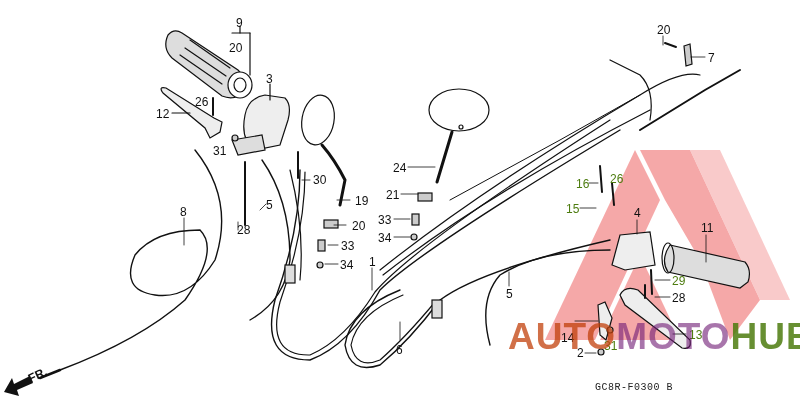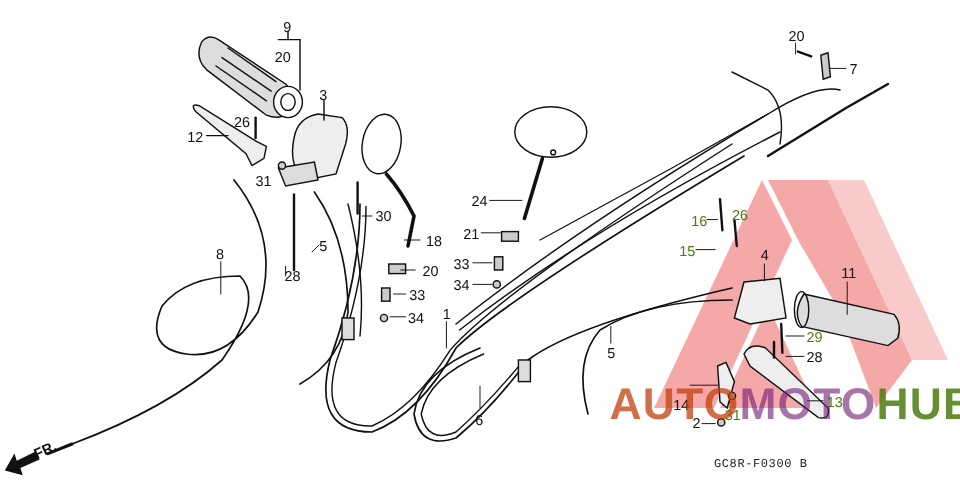--- a/index.html
+++ b/index.html
@@ -159,21 +159,21 @@
 
 <div>
   <span class="lbl" style="left:236px;top:17px">9</span>
   <span class="lbl" style="left:229px;top:42px">20</span>
   <span class="lbl" style="left:266px;top:73px">3</span>
   <span class="lbl" style="left:195px;top:96px">26</span>
   <span class="lbl" style="left:156px;top:108px">12</span>
   <span class="lbl" style="left:213px;top:145px">31</span>
   <span class="lbl" style="left:313px;top:174px">30</span>
   <span class="lbl" style="left:266px;top:199px">5</span>
-  <span class="lbl" style="left:355px;top:195px">18</span>
+  <span class="lbl" style="left:355px;top:195px">19</span>
   <span class="lbl" style="left:180px;top:206px">8</span>
   <span class="lbl" style="left:237px;top:224px">28</span>
   <span class="lbl" style="left:352px;top:220px">20</span>
   <span class="lbl" style="left:341px;top:240px">33</span>
   <span class="lbl" style="left:340px;top:259px">34</span>
   <span class="lbl" style="left:393px;top:162px">24</span>
   <span class="lbl" style="left:386px;top:189px">21</span>
   <span class="lbl" style="left:378px;top:214px">33</span>
   <span class="lbl" style="left:378px;top:232px">34</span>
   <span class="lbl" style="left:369px;top:256px">1</span>

